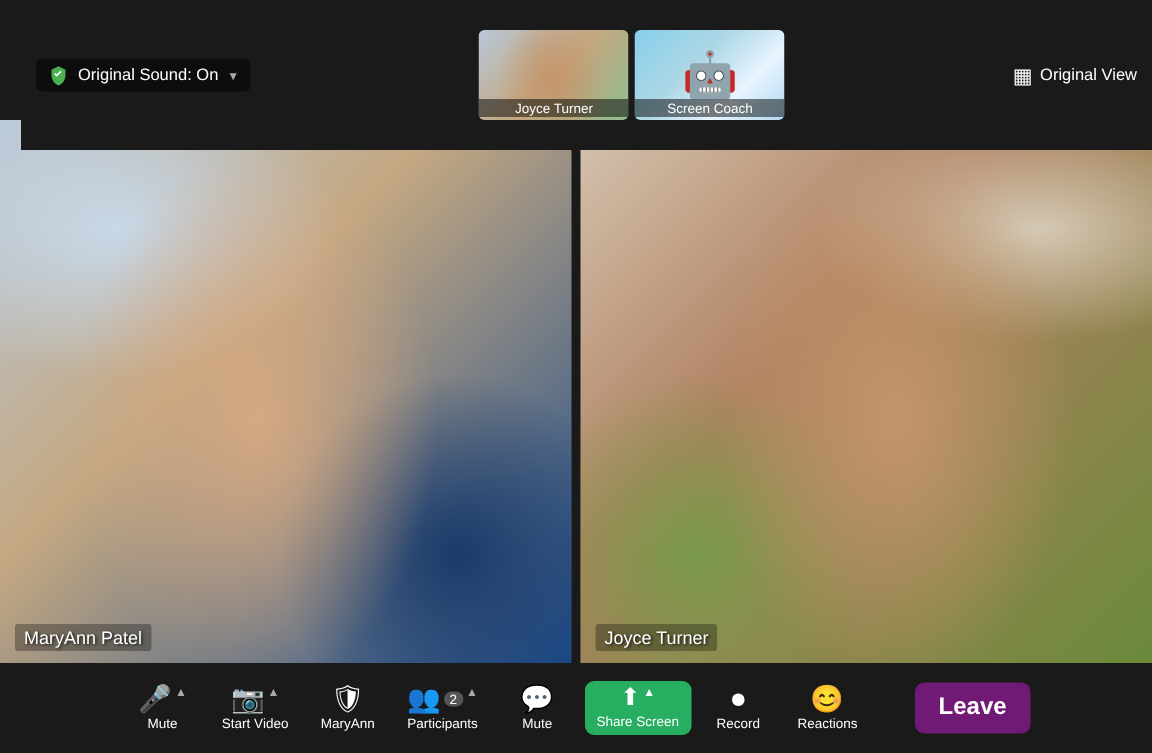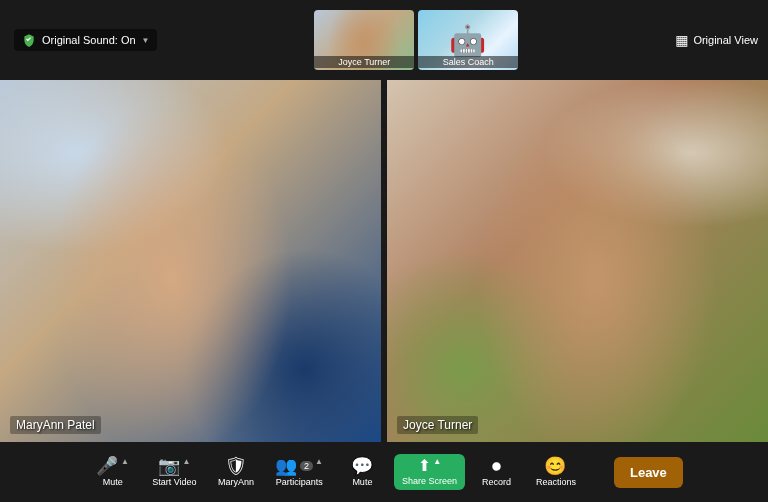--- a/index.html
+++ b/index.html
@@ -9,23 +9,23 @@
       background: #1a1a1a;
       font-family: 'Segoe UI', Arial, sans-serif;
       overflow: hidden;
       position: relative;
     }
 
     
     .top-bar {
       position: absolute;
       top: 0;
-      left: 4px;
+      left: 14px;
       right: 0;
-      height: 80px;
+      height: 100px;
       background: #1a1a1a;
       display: flex;
       align-items: center;
       justify-content: space-between;
       padding: 0 10px;
       z-index: 10;
     }
 
     .original-sound-btn {
       display: flex;
@@ -165,26 +165,26 @@
     }
 
     .arrow-up {
       font-size: 8px;
       color: #aaa;
       margin-left: 2px;
       margin-top: -10px;
     }
 
     .leave-btn {
-      background: #a16207;
+      background: #701a75;
       color: #fff;
       border: none;
       border-radius: 6px;
       padding: 8px 16px;
-      font-size: 13px;
+      font-size: 16px;
       font-weight: 600;
       cursor: pointer;
       margin-left: 26px;
     }
 
     .participants-count {
       font-size: 9px;
       color: #fff;
       background: #555;
       border-radius: 8px;
@@ -261,21 +261,21 @@
 
   <div class="top-thumbnails">
     <div class="thumbnail">
       <div class="thumb-joyce-bg"></div>
       <div class="thumbnail-label">Joyce Turner</div>
     </div>
     <div class="thumbnail">
       <div class="thumb-sales-bg">
         <span class="sales-coach-icon">🤖</span>
       </div>
-      <div class="thumbnail-label">Sales Coach</div>
+      <div class="thumbnail-label">Screen Coach</div>
     </div>
   </div>
 
   <button class="gallery-view-btn">
     <span style="font-size:14px;">▦</span>
     <span>Original View</span>
   </button>
 </div>
 
 <div class="main-video-area">

